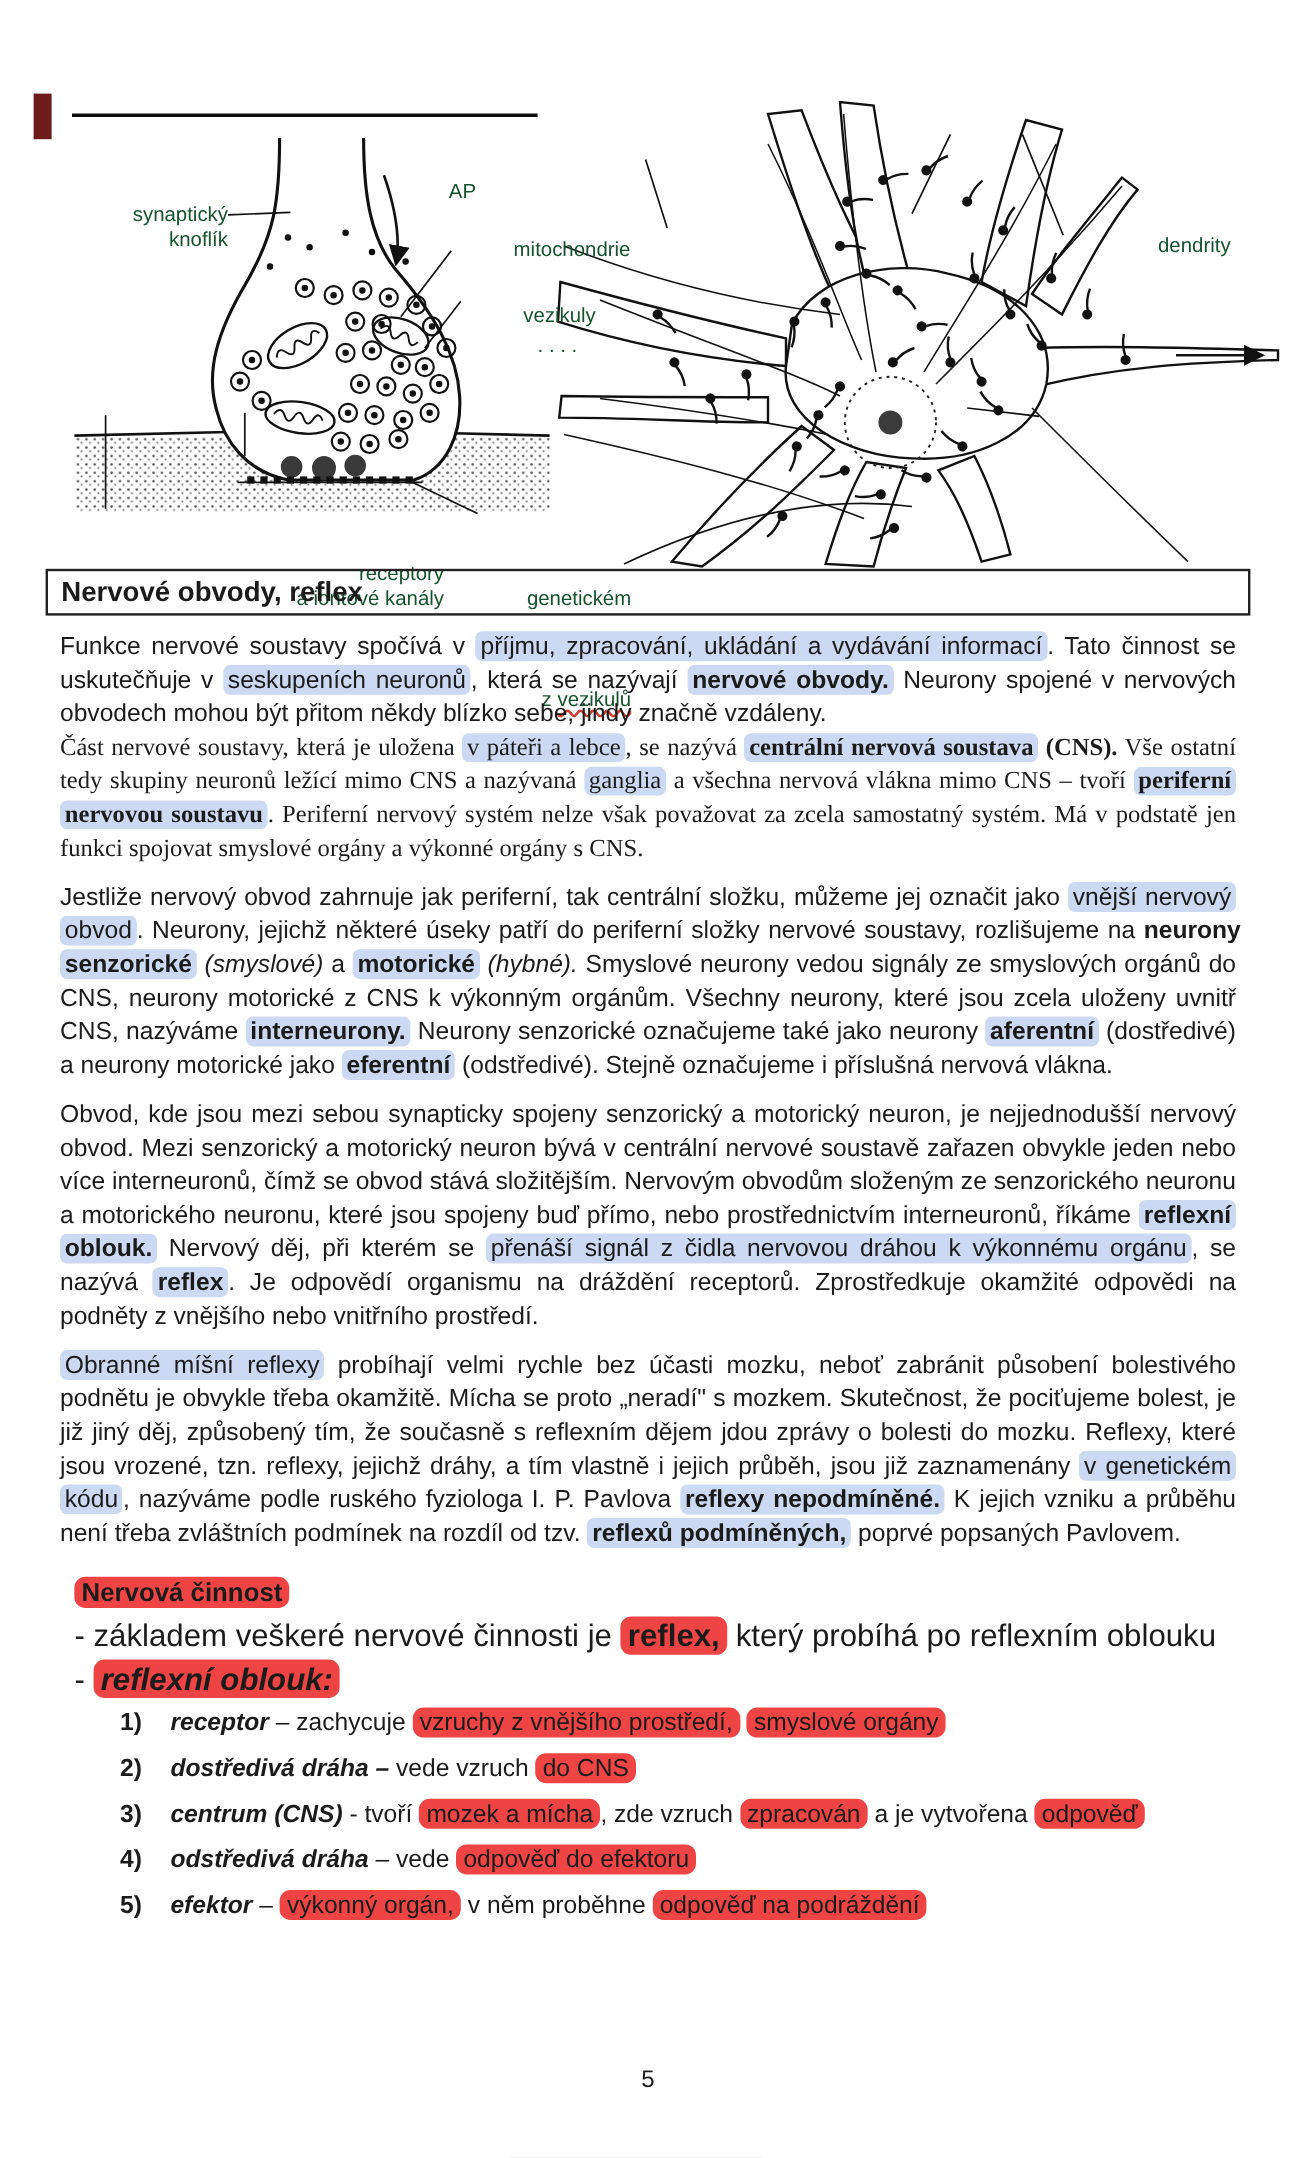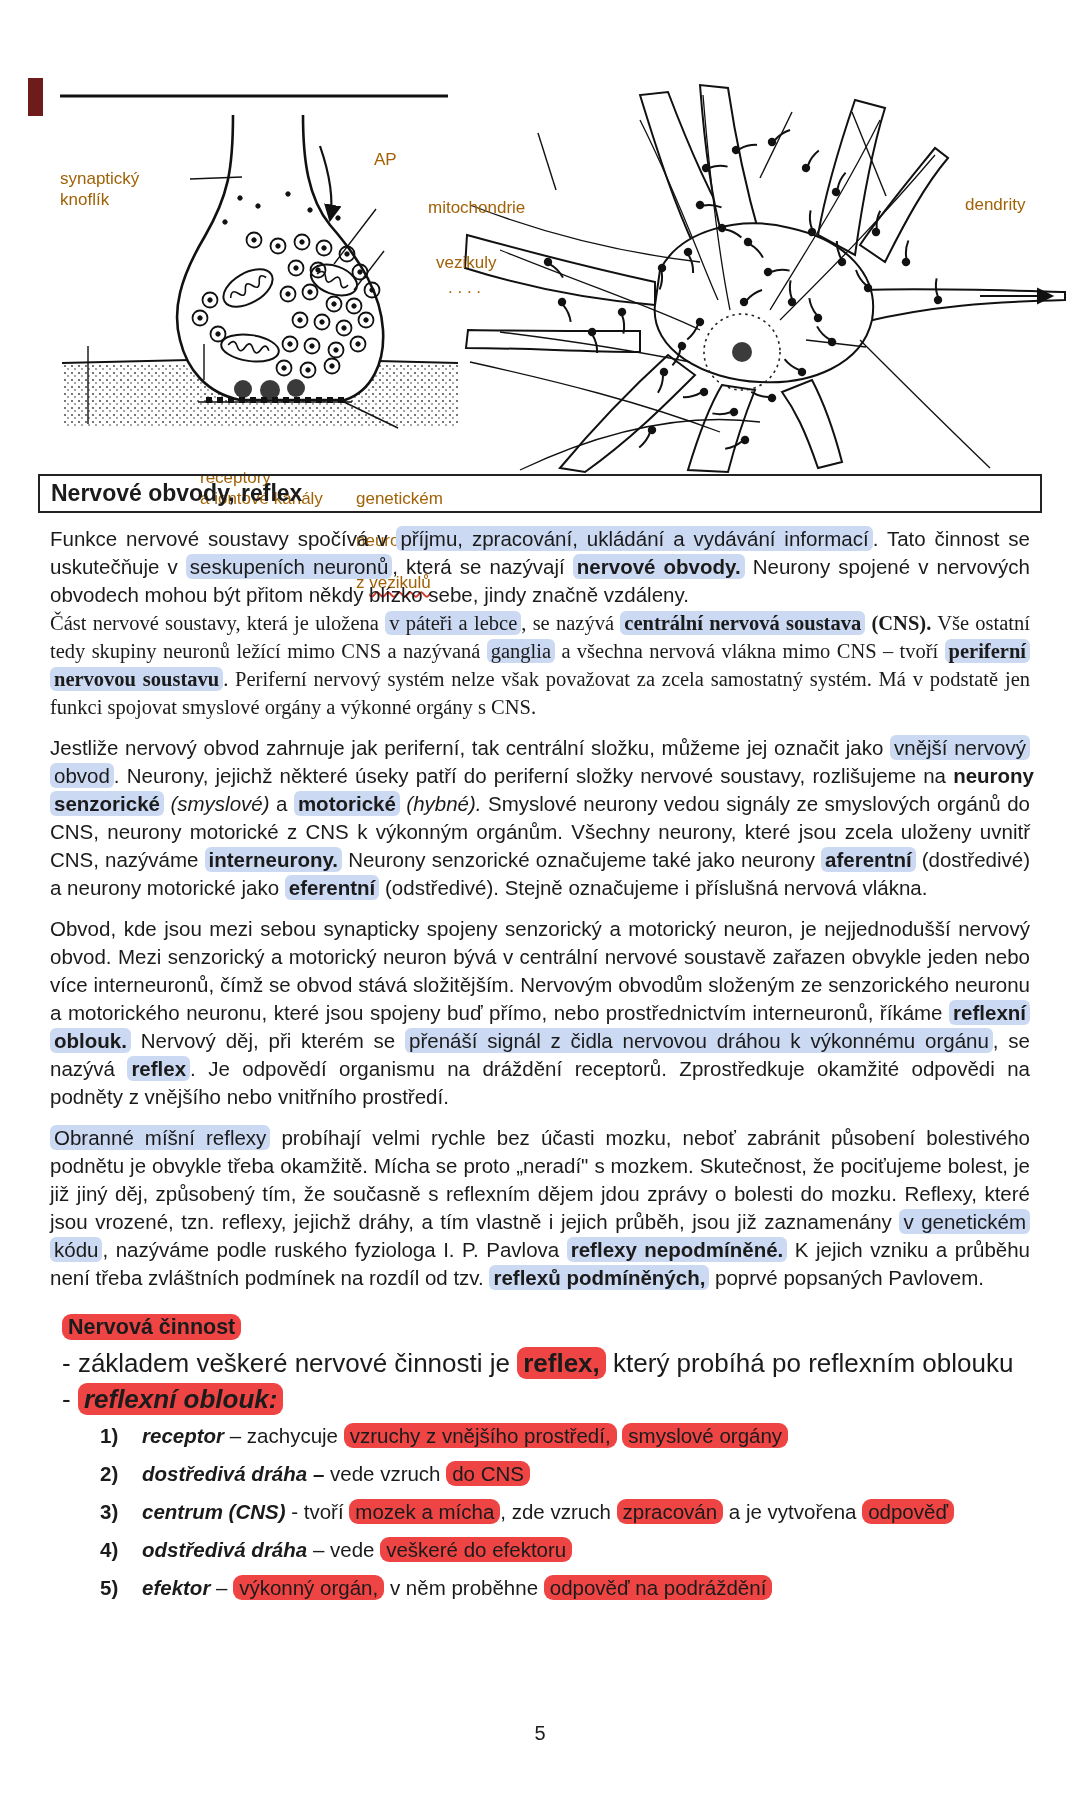--- a/index.html
+++ b/index.html
@@ -1,20 +1,20 @@
 <!DOCTYPE html>
 <html lang="cs"><head>
 <meta charset="utf-8">
 <style>
   html,body{margin:0;padding:0;background:#e8e8e8;}
   .page{position:relative;width:1080px;height:1798px;background:#ffffff;margin:0 auto;
         font-family:"Liberation Sans",sans-serif;color:#1b1b1b;overflow:hidden;}
   .red-mark{position:absolute;left:28px;top:78px;width:15px;height:38px;background:#6e1b1b;}
   svg{position:absolute;}
-  .fig-label{position:absolute;font-size:17px;line-height:21px;color:#a16207;white-space:pre-line;}
+  .fig-label{position:absolute;font-size:17px;line-height:21px;color:#14532d;white-space:pre-line;text-align:right;}
   .title-box{border:2px solid #222;padding:4px 11px;margin:0 0 12px 0;}
   .title-box span{font-size:23px;font-weight:700;text-align:center;}
   .content{position:absolute;left:38px;top:474px;width:1004px;}
   .content p{margin:13px 12px 0 12px;font-size:20.5px;line-height:28px;}
   .j{text-align:justify;}
   .m0{margin-top:0 !important;font-family:Liberation Serif, serif;}
   .b{font-weight:700;} .i{font-style:italic;} .bi{font-weight:700;font-style:italic;}
   .hb{background:#ccd9f2;border-radius:6px;padding:1px 4px;
       -webkit-box-decoration-break:clone;box-decoration-break:clone;}
   .hp{background:#ef4444;border-radius:9px;padding:1px 6px;
@@ -277,21 +277,21 @@
     <div class="li">
       <span class="num">2)</span>
       <span class="li-text"><span class="bi">dostředivá dráha –</span><span> vede vzruch </span><span class="hp">do CNS</span></span>
     </div>
     <div class="li">
       <span class="num">3)</span>
       <span class="li-text"><span class="bi">centrum (CNS)</span><span> - tvoří </span><span class="hp">mozek a mícha</span><span>, zde vzruch </span><span class="hp">zpracován</span><span> a je vytvořena </span><span class="hp">odpověď</span></span>
     </div>
     <div class="li">
       <span class="num">4)</span>
-      <span class="li-text"><span class="bi">odstředivá dráha</span><span> – vede </span><span class="hp">veškeré do efektoru</span></span>
+      <span class="li-text"><span class="bi">odstředivá dráha</span><span> – vede </span><span class="hp">odpověď do efektoru</span></span>
     </div>
     <div class="li">
       <span class="num">5)</span>
       <span class="li-text"><span class="bi">efektor</span><span> – </span><span class="hp">výkonný orgán,</span><span> v něm proběhne </span><span class="hp">odpověď na podráždění</span></span>
     </div>
   </div>
 
   <div class="pageno">5</div>
 </div>
 

